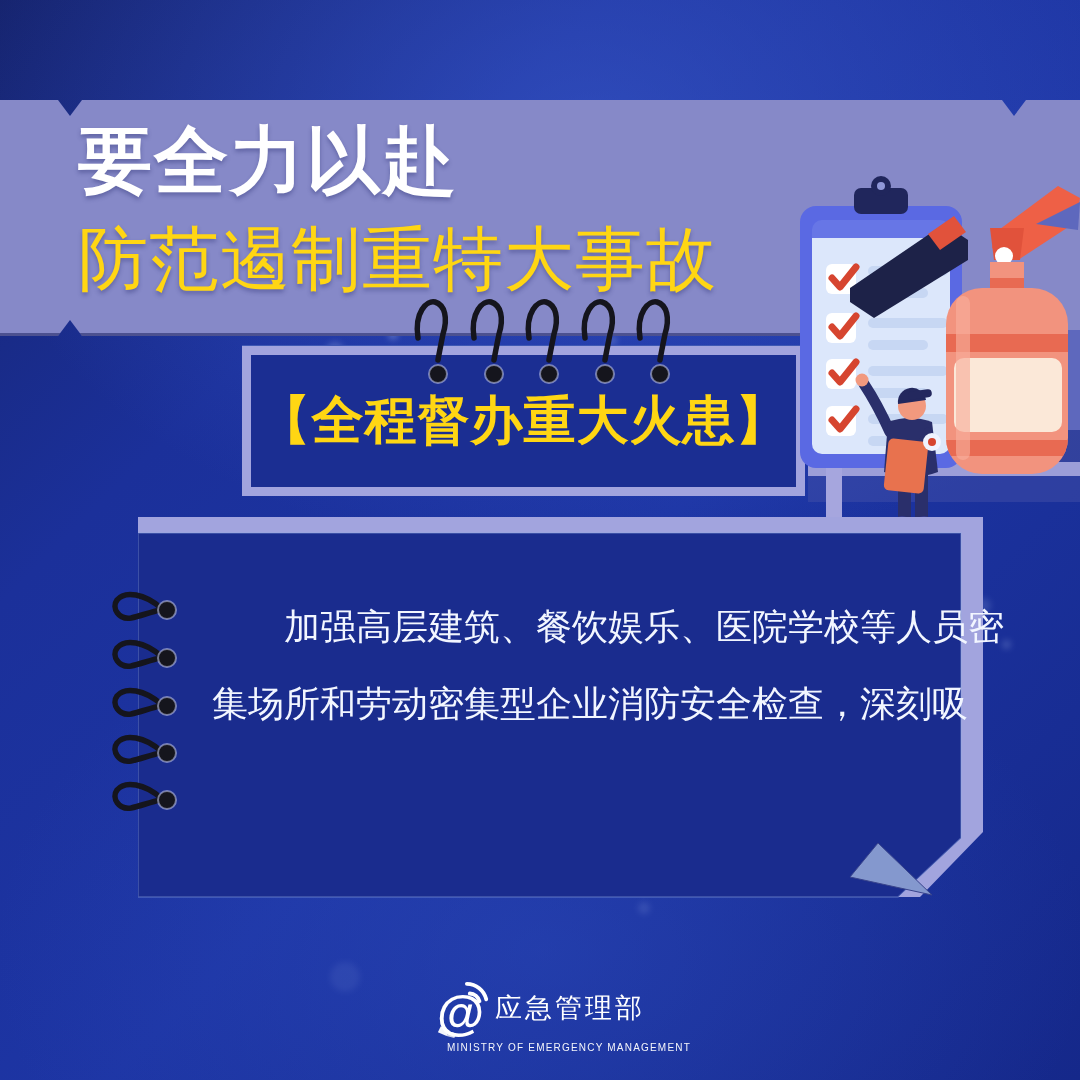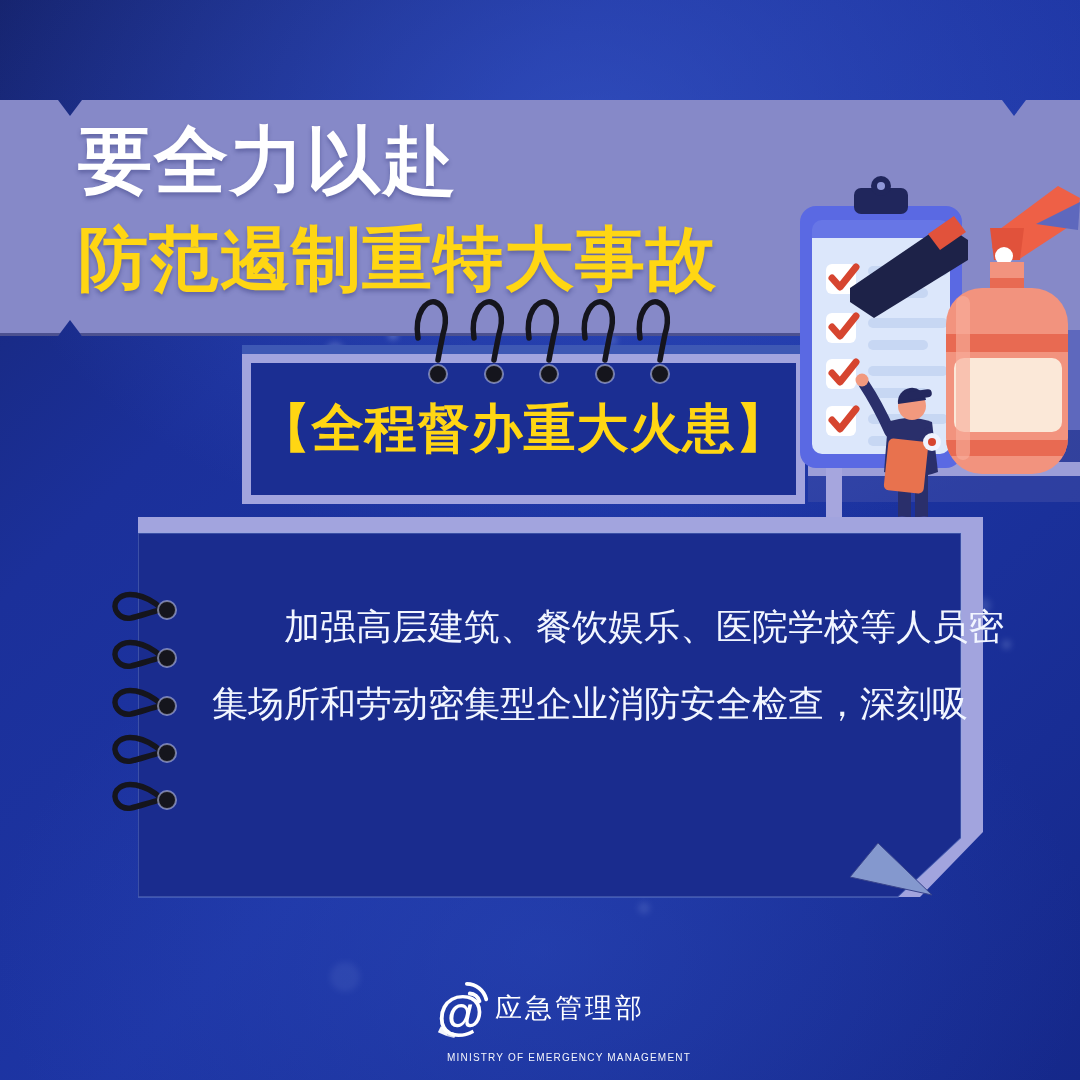--- a/index.html
+++ b/index.html
@@ -16,41 +16,41 @@
   .banner{
     position:absolute;left:0;top:100px;width:1080px;height:233px;background:#8689C8;
     border-bottom:3px solid rgba(18,26,88,.5);
     clip-path:polygon(0 0,58px 0,70px 16px,82px 0,1002px 0,1014px 16px,1026px 0,100% 0,
                       100% 100%,1026px 100%,1014px calc(100% - 16px),1002px 100%,
                       82px 100%,70px calc(100% - 16px),58px 100%,0 100%);
   }
   .headline{position:absolute;left:78px;top:124px;line-height:1;}
   .headline .l1{font-size:74px;font-weight:900;color:#fff;letter-spacing:2px;
     text-shadow:0 3px 4px rgba(30,35,100,.35);}
-  .headline .l2{margin-top:26px;font-size:70px;font-weight:700;color:#FFD613;letter-spacing:1px;
+  .headline .l2{margin-top:26px;font-size:70px;font-weight:400;color:#FFD613;letter-spacing:1px;
     text-shadow:0 3px 4px rgba(30,35,100,.35);}
   .panel-shadow-strip{position:absolute;left:242px;top:345px;width:563px;height:22px;background:#3E58B4;}
   .section-panel{
-    position:absolute;left:242px;top:354px;width:563px;height:150px;box-sizing:border-box;
+    position:absolute;left:242px;top:346px;width:563px;height:150px;box-sizing:border-box;
     background:#1B2E92;border:9px solid #A2A4DE;
     display:flex;align-items:center;justify-content:center;
   }
   .section-panel .t{font-size:52px;font-weight:900;color:#FFD613;letter-spacing:1px;white-space:nowrap;}
   .rings-top{position:absolute;left:405px;top:296px;}
   .rings-left{position:absolute;left:100px;top:580px;}
   .illus{position:absolute;left:752px;top:170px;}
   .card{position:absolute;left:138px;top:505px;}
   .body-text{position:absolute;left:212px;top:588px;width:745px;color:#F2F6FF;
     font-size:36px;line-height:77px;letter-spacing:0px;}
   .body-text .ln{white-space:nowrap;}
   .body-text .ln.indent{text-indent:2em;}
   .logo{position:absolute;left:0;right:0;top:976px;display:flex;flex-direction:column;align-items:center;}
   .logo-row{display:flex;align-items:center;}
   .logo-cn{color:#fff;font-size:27px;font-weight:normal;letter-spacing:3px;margin-left:2px;}
-  .logo-en{color:#fff;font-size:10px;letter-spacing:1.2px;margin-top:12px;padding-left:58px;opacity:.95;}
+  .logo-en{color:#fff;font-size:10px;letter-spacing:1.2px;margin-top:2px;padding-left:58px;opacity:.95;}
 </style>
 </head>
 <body>
 
 <div class="poster">
 
   <div class="speck" style="left:326px;top:342px;width:18px;height:18px;opacity:.22"></div>
   <div class="speck" style="left:388px;top:330px;width:10px;height:10px;opacity:.28"></div>
   <div class="speck" style="left:468px;top:348px;width:13px;height:13px;opacity:.18"></div>
   <div class="speck" style="left:608px;top:336px;width:9px;height:9px;opacity:.22"></div>

